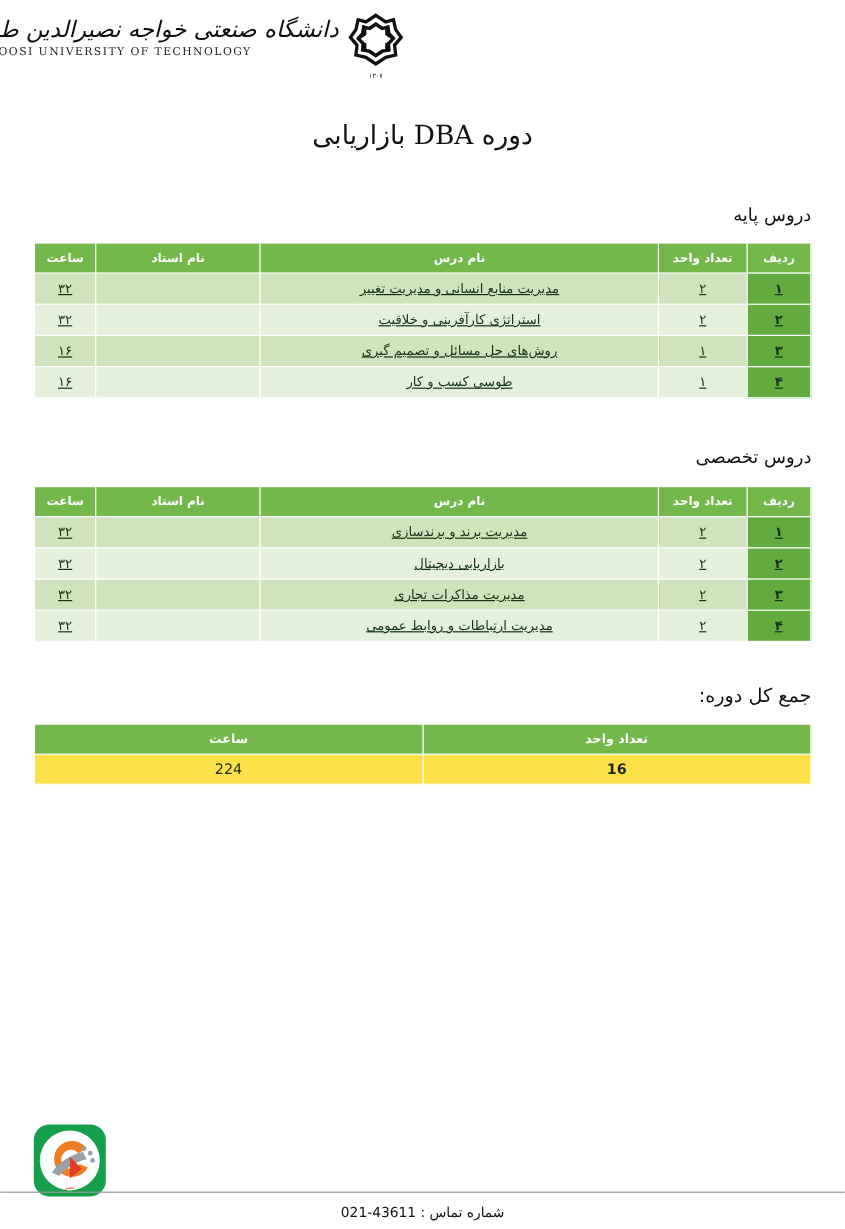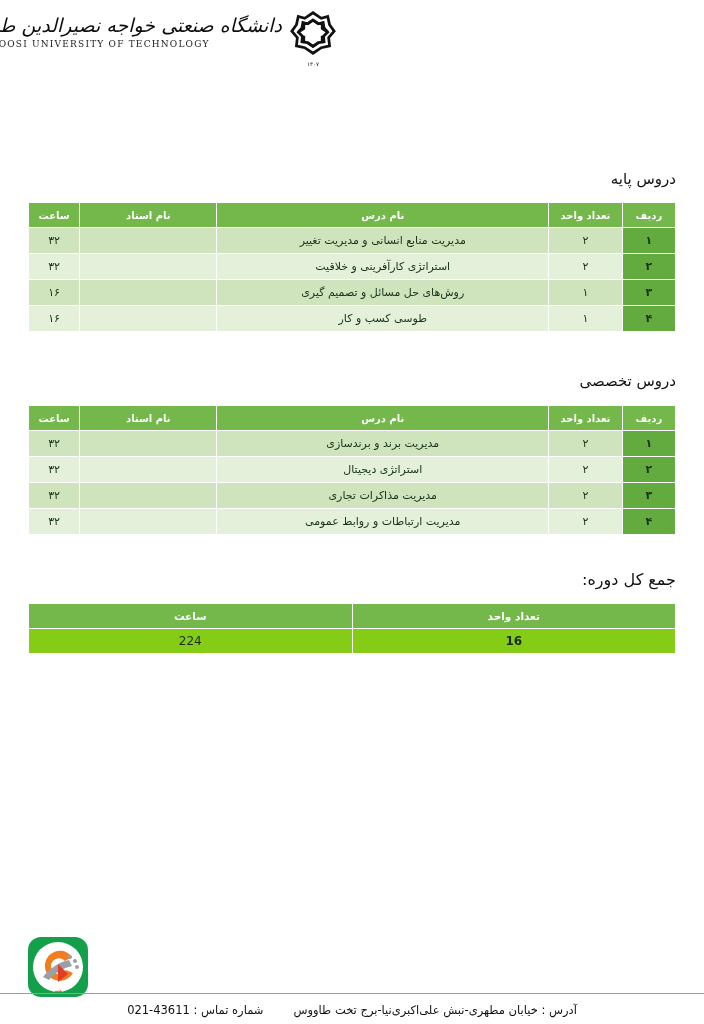--- a/index.html
+++ b/index.html
@@ -142,20 +142,21 @@
     white-space: nowrap;
   }
   table.course-table td {
     height: 21px;
     padding: 2px 8px;
     border: 1px solid #ffffff;
     text-align: center;
     font-size: 11px;
     color: #15331a;
     vertical-align: middle;
+    text-decoration: underline;
   }
   table.course-table tbody tr.odd td  { background: #cfe4bd; }
   table.course-table tbody tr.even td { background: #e4f0d9; }
 
   td.c-index {
     background: #64ab3f !important;
     color: #10250f;
     font-weight: bold;
   }
   td.c-course {
@@ -182,21 +183,21 @@
     background: #74b74a;
     color: #ffffff;
     font-size: 10.5px;
     font-weight: bold;
     height: 22px;
     text-align: center;
     border: 1px solid #ffffff;
     border-top: none;
   }
   table.total-table td {
-    background: #84cc16;
+    background: #fde047;
     height: 22px;
     text-align: center;
     border: 1px solid #ffffff;
     font-size: 12px;
     color: #1b2b1b;
     direction: ltr;
   }
   td.total-units { font-weight: bold; }
 
   
@@ -283,20 +284,21 @@
         </svg>
         <div class="uni-emblem-year">۱۳۰۷</div>
       </div>
       <div class="uni-names">
         <div class="uni-name-fa">دانشگاه صنعتی خواجه نصیرالدین طوسی</div>
         <div class="uni-name-en">K. N. TOOSI UNIVERSITY OF TECHNOLOGY</div>
       </div>
     </div>
   </div>
 
+  <div class="doc-title">دوره DBA بازاریابی</div>
 
   <div class="section-heading" id="heading-basic">دروس پایه</div>
 
   <table class="course-table" id="table-basic">
     <colgroup>
       <col class="w-index">
         <col class="w-units">
         <col class="w-course">
         <col class="w-prof">
         <col class="w-hours">
@@ -365,21 +367,21 @@
       <tr class="odd">
         <td class="c-index">۱</td>
         <td>۲</td>
         <td class="c-course">مدیریت برند و برندسازی</td>
         <td></td>
         <td>۳۲</td>
       </tr>
       <tr class="even">
         <td class="c-index">۲</td>
         <td>۲</td>
-        <td class="c-course">استراتژی دیجیتال</td>
+        <td class="c-course">بازاریابی دیجیتال</td>
         <td></td>
         <td>۳۲</td>
       </tr>
       <tr class="odd">
         <td class="c-index">۳</td>
         <td>۲</td>
         <td class="c-course">مدیریت مذاکرات تجاری</td>
         <td></td>
         <td>۳۲</td>
       </tr>
@@ -427,19 +429,18 @@
         </g>
         <path d="M50 44 L70 64 L50 80 Z" fill="#e23b26"></path>
       </svg>
       <div class="mini-word">عصر</div>
     </div>
   </div>
 
   <div class="footer-rule"></div>
 
   <div class="footer-bar">
-    <div class="footer-address">آدرس : خیابان مطهری-نبش علی‌اکبری‌نیا-برج تخت طاووس</div>
     <div class="footer-phone">
       <span>شماره تماس : </span><span class="num">021-43611</span>
     </div>
   </div>
 
 </div>
 
 </body></html>

